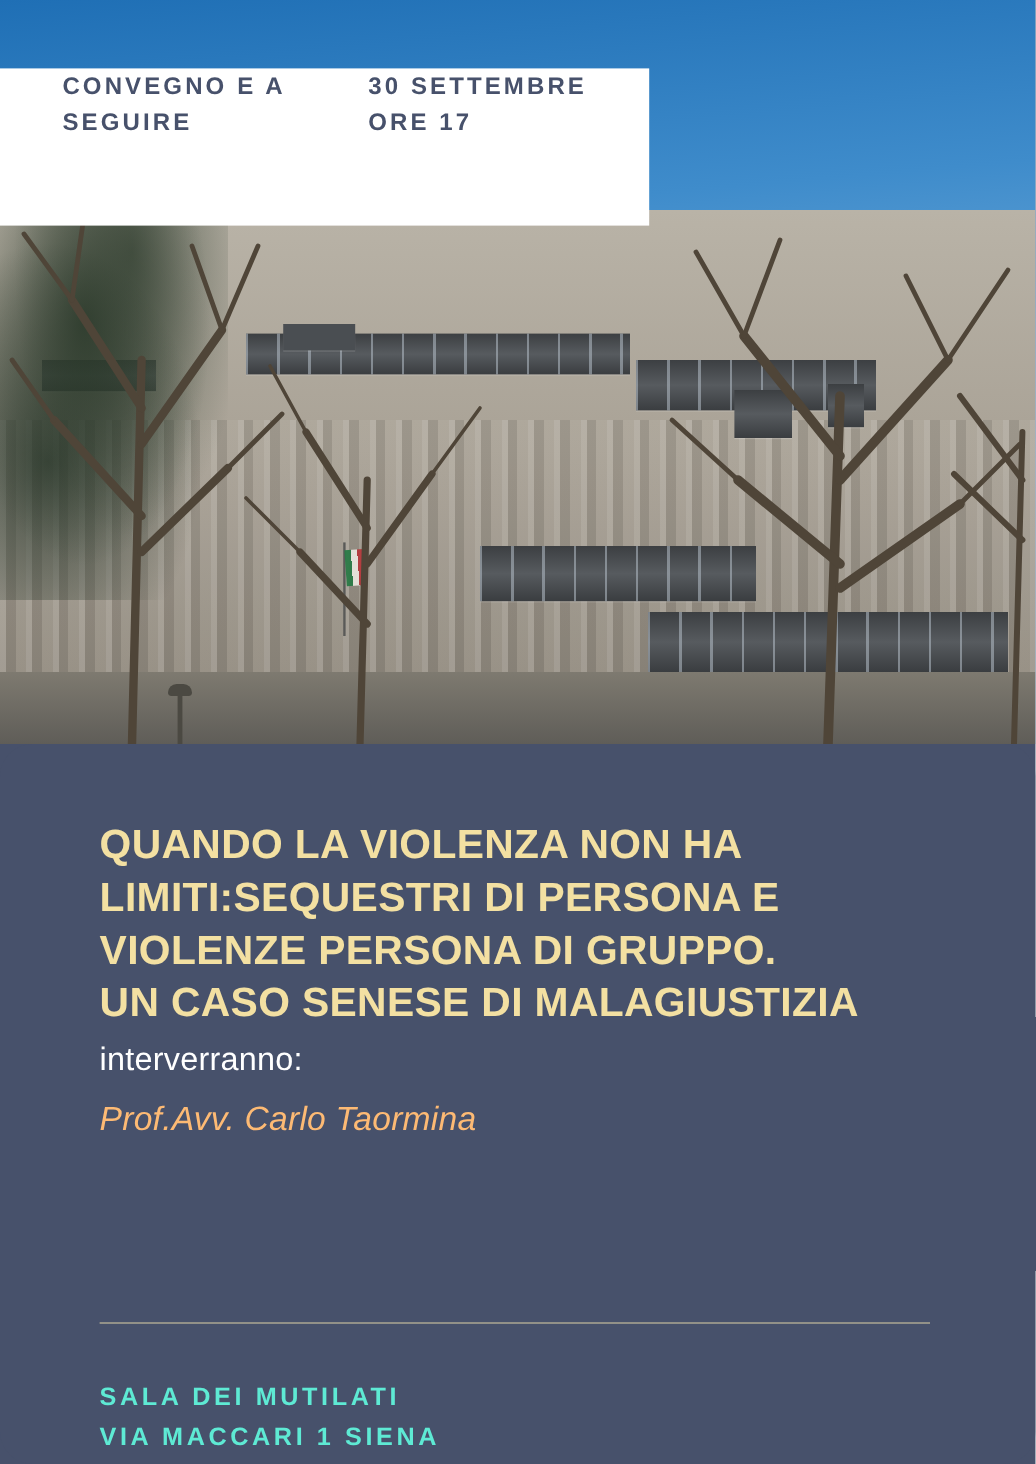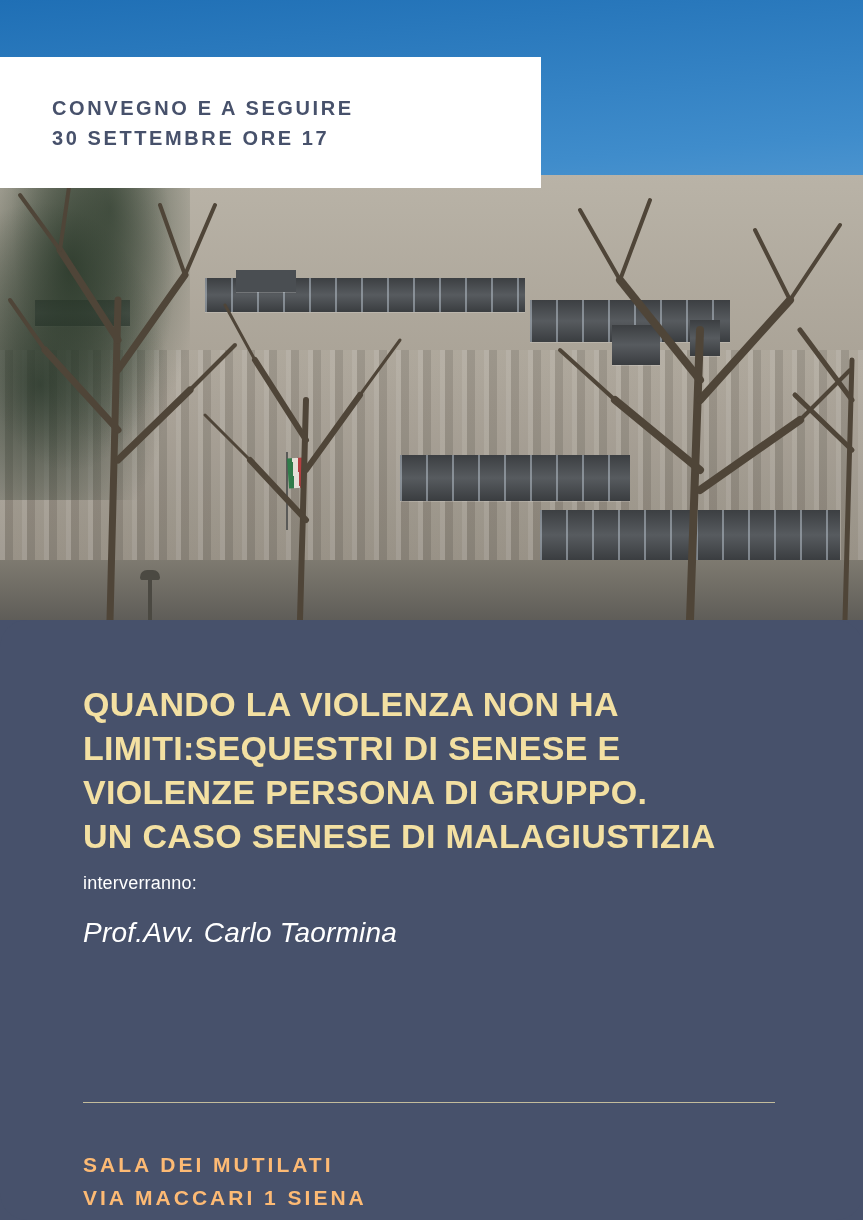--- a/index.html
+++ b/index.html
@@ -162,21 +162,21 @@
 
   
   .header-box {
     position: absolute;
     left: 0;
     top: 57px;
     width: 541px;
     height: 131px;
     background: #ffffff;
     display: flex;
-    flex-direction: column;
+    flex-direction: row;
     justify-content: center;
     padding-left: 52px;
     box-sizing: border-box;
   }
   .header-line {
     color: #47516b;
     font-weight: bold;
     font-size: 20px;
     letter-spacing: 2.6px;
     line-height: 30px;
@@ -205,26 +205,26 @@
     letter-spacing: 0.3px;
   }
   .speakers {
     position: absolute;
     left: 83px;
     top: 238px;
     width: 730px;
   }
   .intro {
     color: #ffffff;
-    font-size: 18px;
+    font-size: 27px;
     line-height: 50px;
     letter-spacing: 0.2px;
   }
   .speaker {
-    color: #ffffff;
+    color: #fdba74;
     font-size: 28px;
     font-style: italic;
     line-height: 50px;
     letter-spacing: 0.2px;
   }
   .moderator {
     color: #ffffff;
     font-size: 28px;
     line-height: 50px;
     letter-spacing: 0.2px;
@@ -241,21 +241,21 @@
     background: #d9cfa4;
     opacity: .85;
   }
   .venue {
     position: absolute;
     left: 83px;
     top: 528px;
     width: 730px;
   }
   .venue-line {
-    color: #fdba74;
+    color: #5eead4;
     font-weight: bold;
     font-size: 21px;
     letter-spacing: 3px;
     line-height: 33px;
     text-transform: uppercase;
   }
 </style>
 </head>
 <body>
 
@@ -352,21 +352,21 @@
 
   <div class="header-box">
     <div class="header-line">CONVEGNO E A SEGUIRE</div>
     <div class="header-line">30 SETTEMBRE ORE 17</div>
   </div>
 
   <div class="panel">
 
     <div class="title">
       <div>QUANDO LA VIOLENZA NON HA</div>
-      <div>LIMITI:SEQUESTRI DI SENESE E</div>
+      <div>LIMITI:SEQUESTRI DI PERSONA E</div>
       <div>VIOLENZE PERSONA DI GRUPPO.</div>
       <div>UN CASO SENESE DI MALAGIUSTIZIA</div>
     </div>
 
     <div class="speakers">
       <div class="intro">interverranno:</div>
       <div class="speaker">Prof.Avv. Carlo Taormina</div>
     </div>
 
     <div class="rule"></div>

